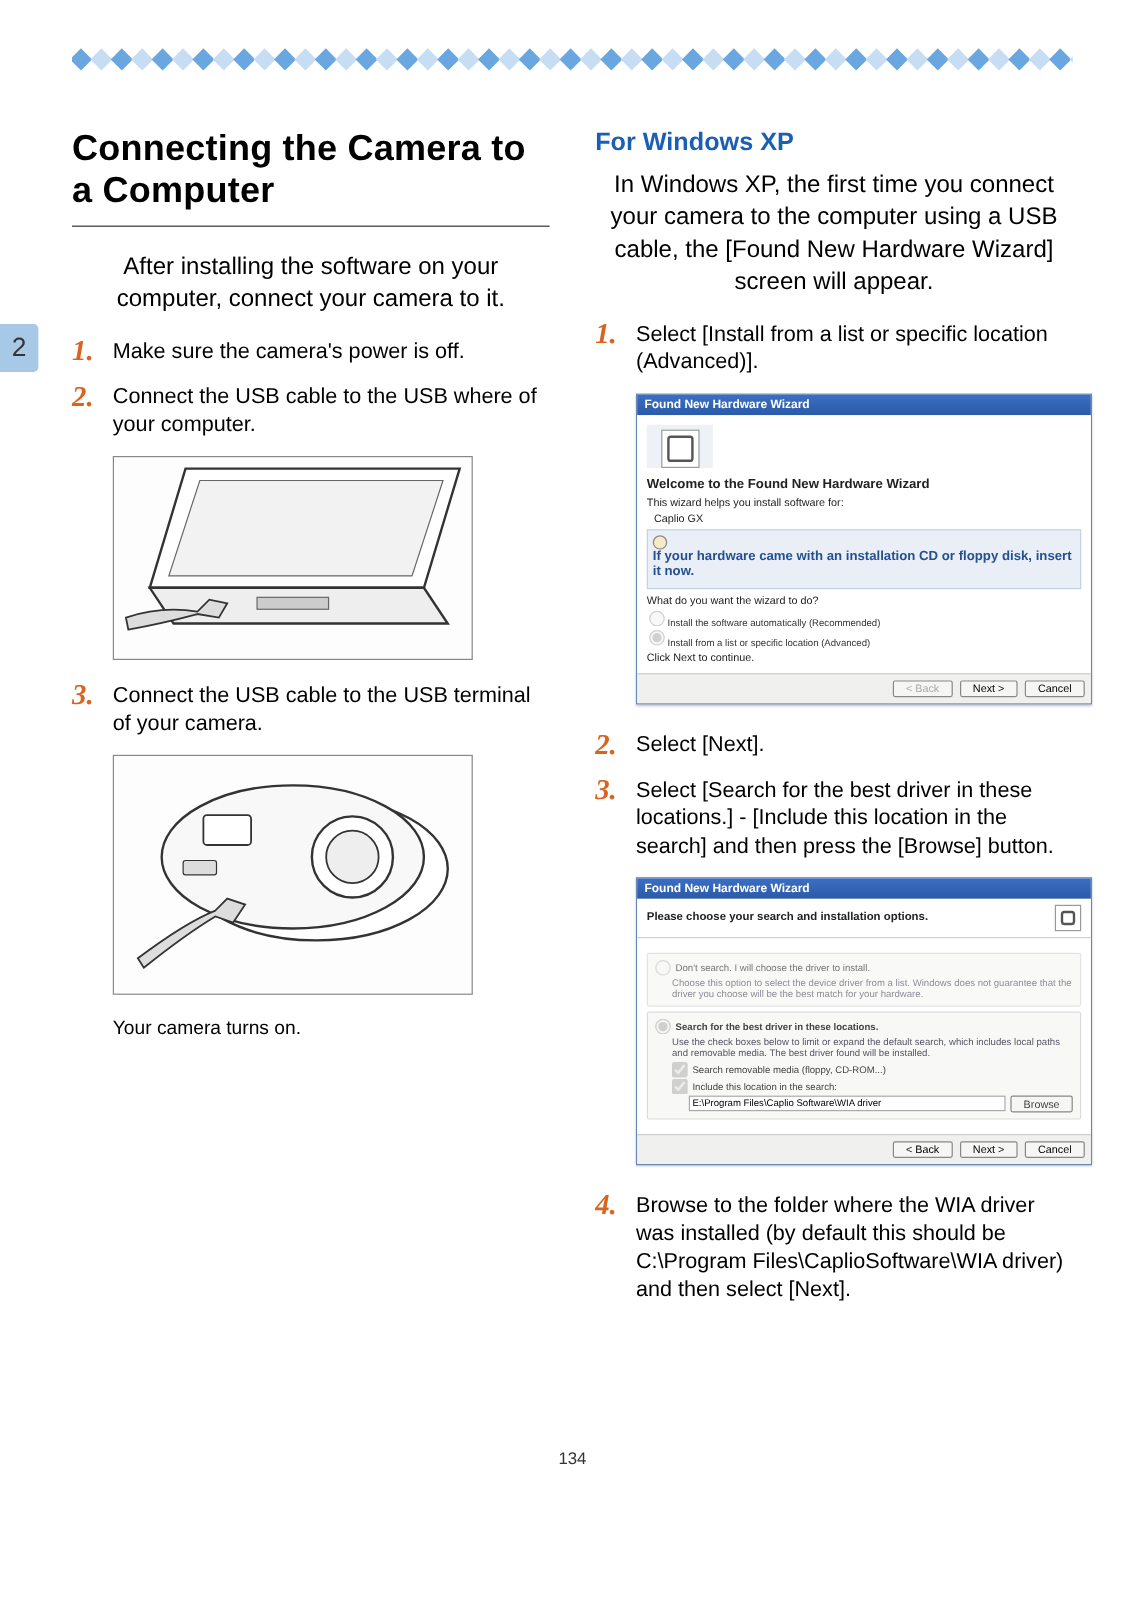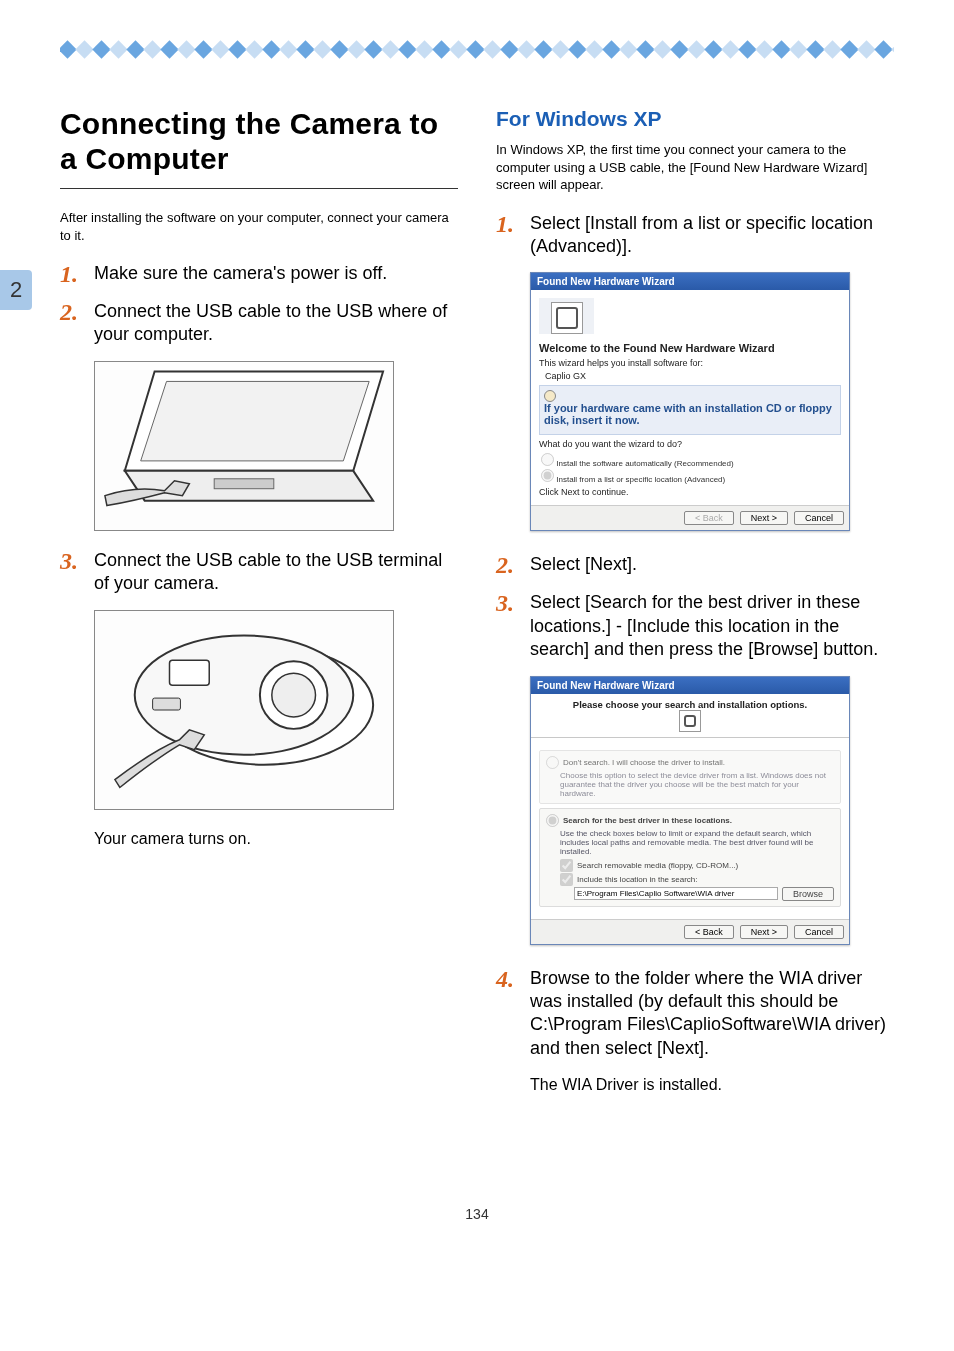--- a/index.html
+++ b/index.html
@@ -56,23 +56,24 @@
     line-height: 1.15;
     margin-bottom: 12px;
     letter-spacing: 0.2px;
   }
   .title-rule {
     border: none;
     border-top: 1px solid #333;
     margin-bottom: 20px;
   }
   p.intro {
-    font-size: 13px;
+    font-size: 20px;
     line-height: 1.35;
     margin-bottom: 18px;
+    text-align: center;
   }
   .step {
     display: flex;
     align-items: flex-start;
     margin-bottom: 14px;
   }
   .step-num {
     font-family: Georgia, 'Times New Roman', serif;
     font-style: italic;
     font-weight: bold;
@@ -113,21 +114,21 @@
   h2.sub-title {
     color: #1b5fb5;
     font-weight: bold;
     font-size: 21px;
     margin-bottom: 10px;
   }
   
   .wizard {
     margin: 12px 0 22px 34px;
     border: 1px solid #6a87b8;
-    width: 320px;
+    width: 380px;
     font-size: 9px;
     background: #f4f4f2;
     box-shadow: 0 1px 2px rgba(0,0,0,.25);
   }
   .wizard-title {
     background: linear-gradient(#3b6fc2,#2a5aa8);
     color: #fff;
     padding: 3px 6px;
     font-size: 10px;
     font-weight: bold;
@@ -179,21 +180,21 @@
     border:1px solid #888; background:#f6f6f4; border-radius:2px;text-align:right;
   }
   .wiz-btn.disabled { color:#aaa; }
   .wizard2-body {
     background:#fff; padding:8px;
   }
   .wizard2-head {
     background:#fff;
     border-bottom:1px solid #c8c8c8;
     padding:5px 8px;
-    display:flex; justify-content:space-between; align-items:center;flex-direction:column;
+    display:flex; justify-content:space-between; align-items:center;
   }
   .wizard2-head span { font-weight:bold; font-size:9.5px; color:#222;}
   .group {
     border:1px solid #dcdcdc;
     border-radius:2px;
     background:#f8f8f6;
     padding:4px 6px;
     margin:4px 0;
     font-size:8px; color:#444;
   }
@@ -401,18 +402,17 @@
           <span class="wiz-btn">Next &gt;</span>
           <span class="wiz-btn">Cancel</span>
         </div>
       </div>
 
       <div class="step">
         <span class="step-num">4</span>
         <span class="step-body">Browse to the folder where the WIA driver was installed (by default this should be C:\Program Files\CaplioSoftware\WIA driver) and then select [Next].</span>
       </div>
 
-      <p class="step-sub">The WIA Driver is installed.</p>
     </div>
   </div>
 
   <div class="page-number">134</div>
 </div>
 
 </body></html>

